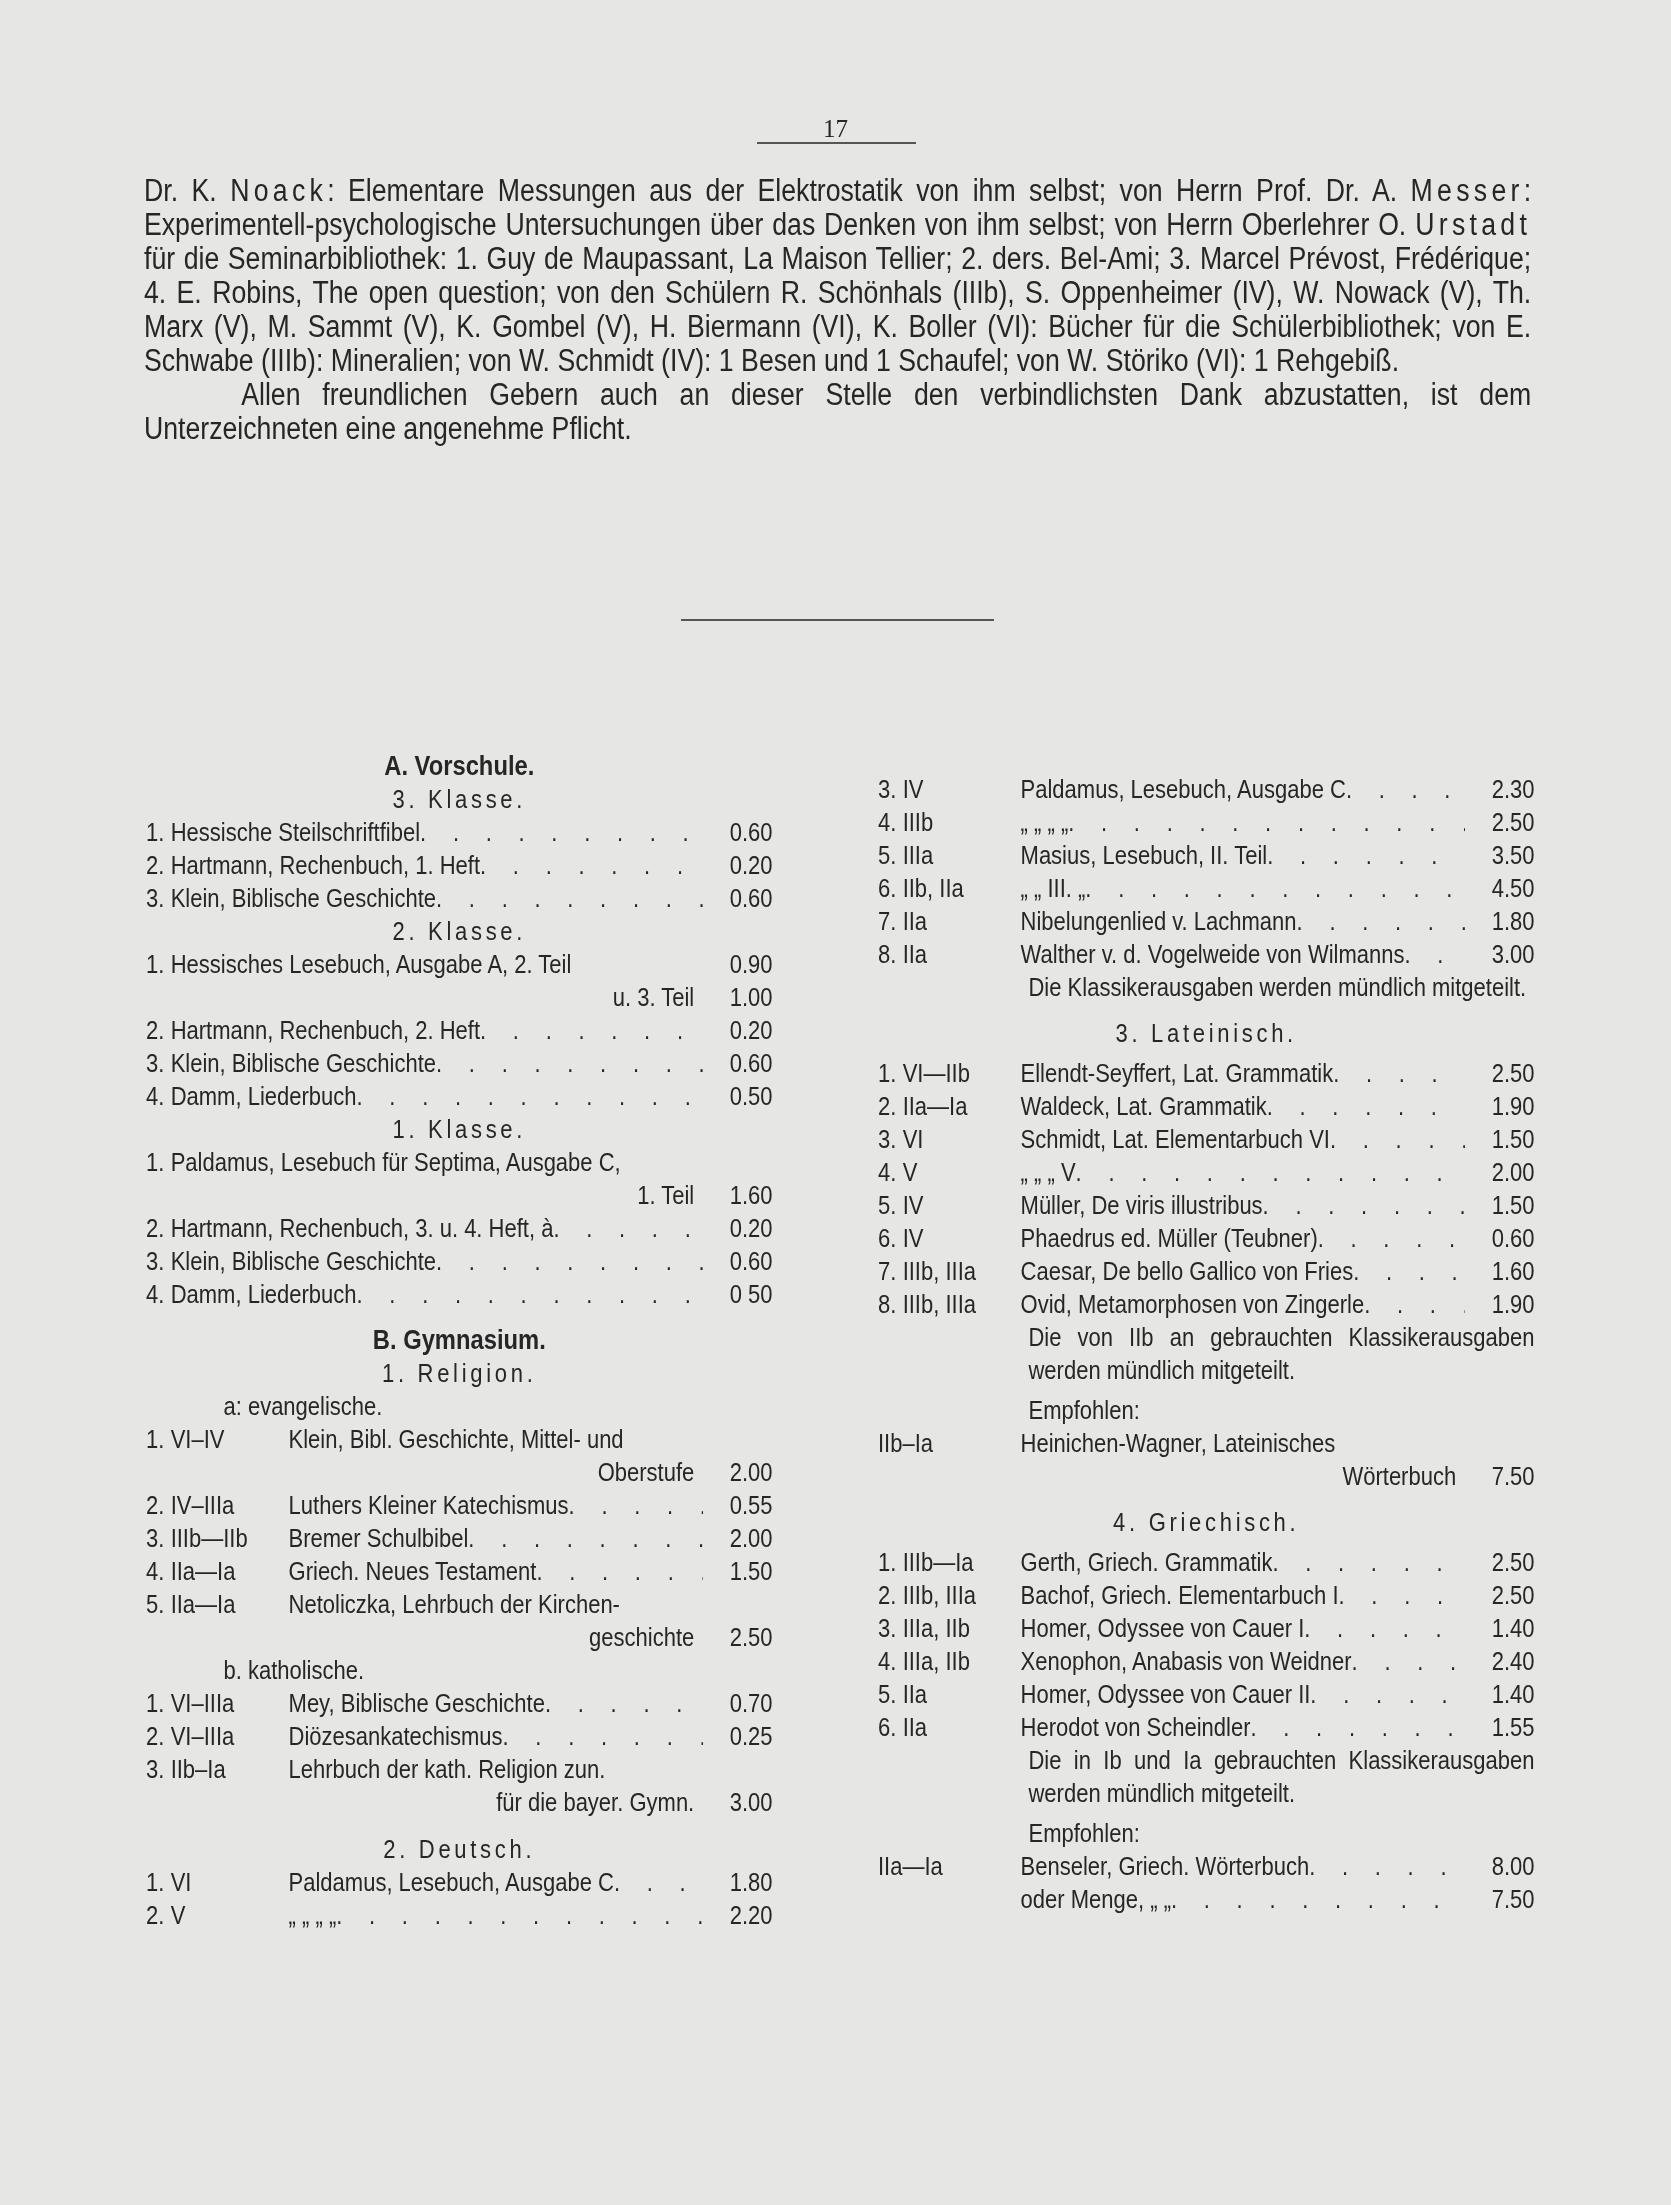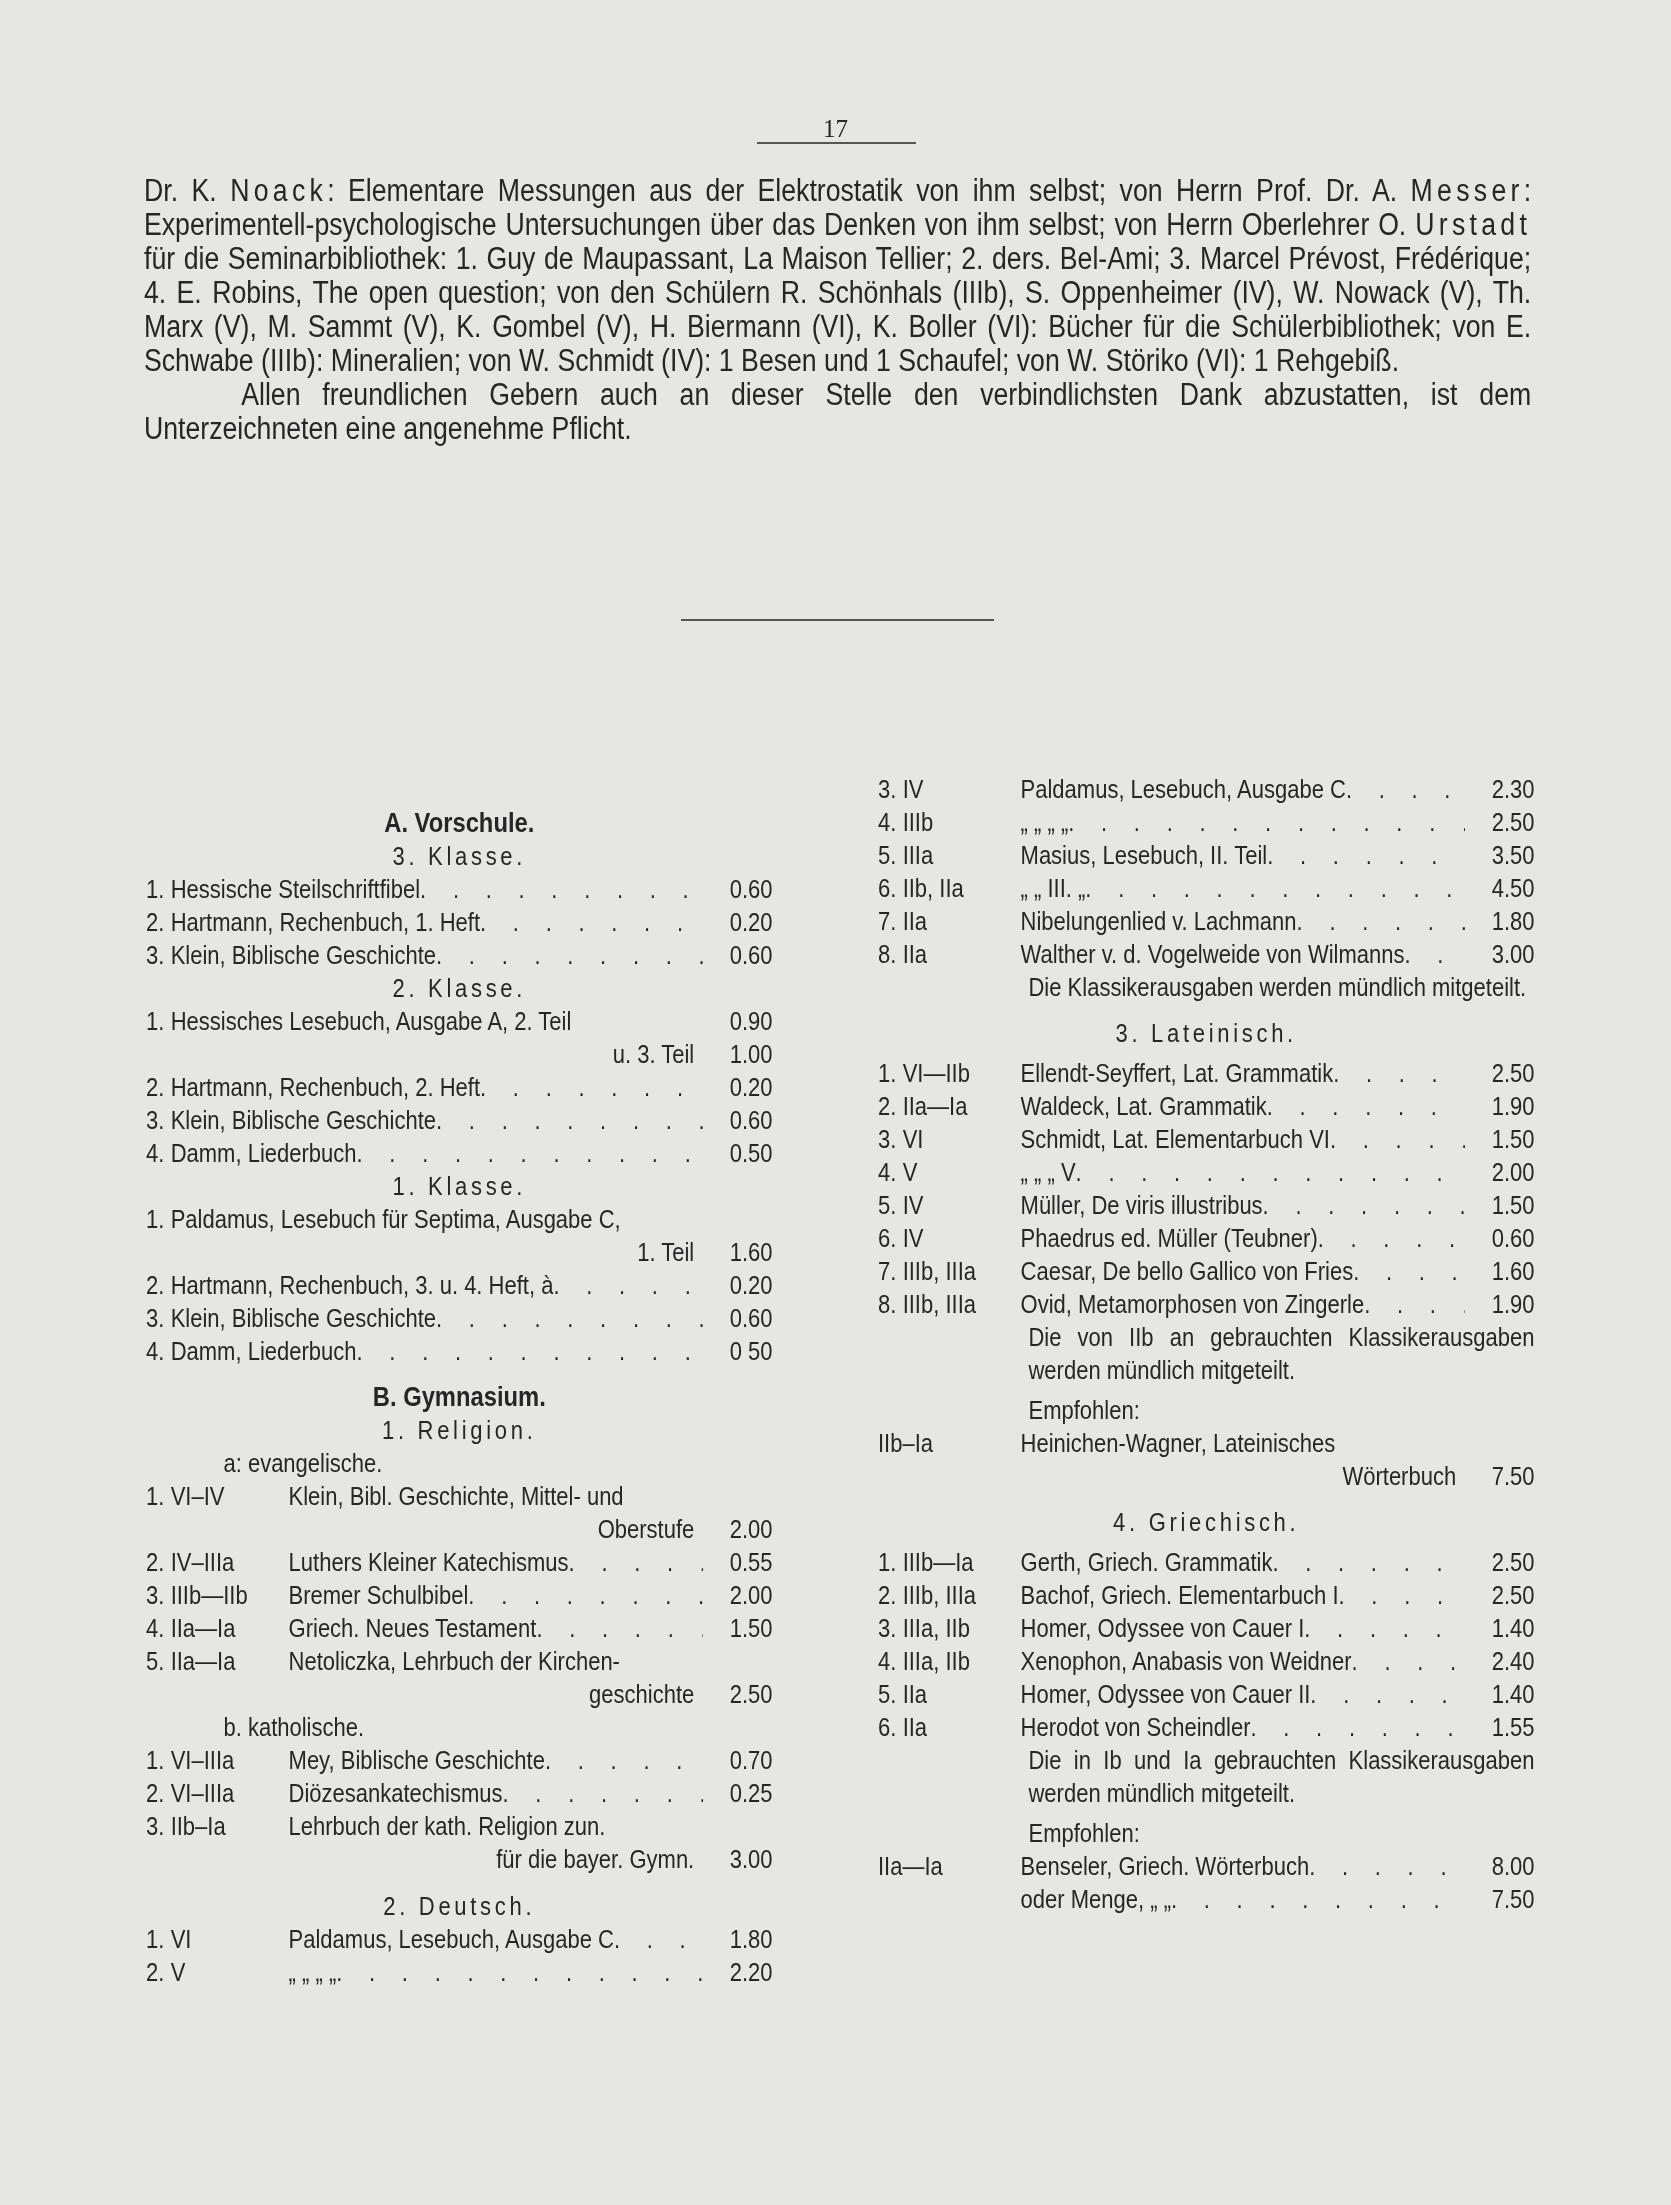--- a/index.html
+++ b/index.html
@@ -23,21 +23,21 @@
   }
   .intro p { margin: 0; }
   .intro p.indent { text-indent: 113px; }
   .sp { letter-spacing: 5px; }
   .rule-mid { position: absolute; left: 681px; top: 619px; width: 313px; height: 1.7px; background: #555; }
   .section-title {
     position: absolute; left: 144px; top: 701px; width: 1388px; text-align: center;
     font-family: "Liberation Serif", serif; font-size: 47px; letter-spacing: 0.8px;
   }
   .col { position: absolute; font-size: 25px; line-height: 33px; }
-  .col-left { left: 146px; top: 807px; width: 627px; }
+  .col-left { left: 146px; top: 750px; width: 627px; }
   .col-right { left: 878px; top: 773px; width: 656px; }
   .cond { transform: scaleX(0.88); transform-origin: left top; }
   .col-left .cond { width: 712px; }
   .col-right .cond { width: 746px; }
   .head-bold { text-align: center; font-weight: bold; font-size: 27px; }
   .head-sp { text-align: center; letter-spacing: 4.2px; }
   .sub { padding-left: 88px; }
   .row { display: flex; align-items: baseline; white-space: nowrap; }
   .row .num { width: 28px; flex: none; }
   .row .cls { width: 134px; flex: none; }

